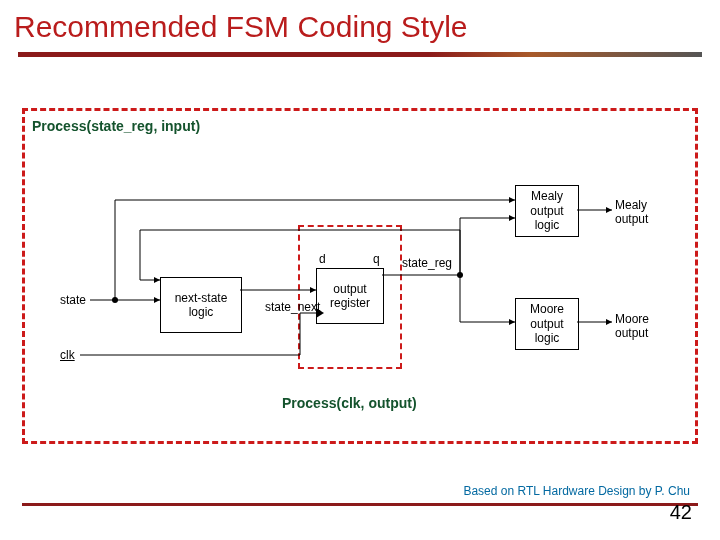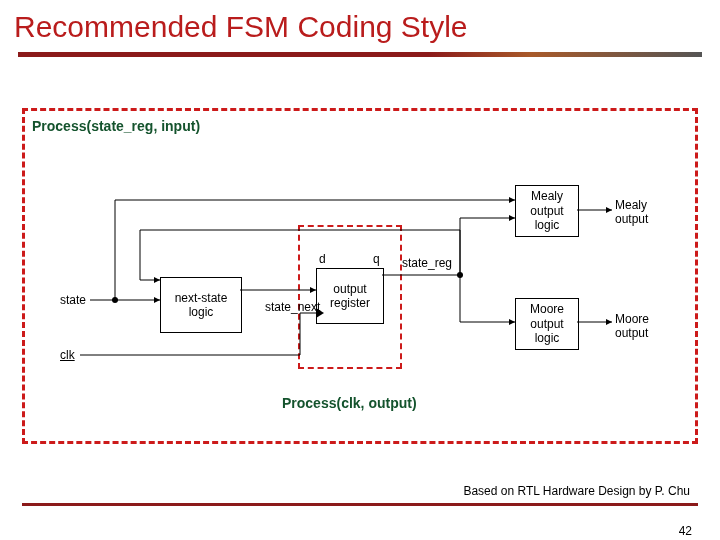--- a/index.html
+++ b/index.html
@@ -62,35 +62,35 @@
   .label {
     position: absolute;
     font-size: 12px;
     color: #000;
   }
   .footer-credit {
     position: absolute;
     right: 30px;
     bottom: 42px;
     font-size: 12px;
-    color: #000000;
+    color: #0369a1;
   }
   .footer-rule {
     position: absolute;
     left: 22px;
     right: 22px;
     bottom: 34px;
     height: 3px;
     background: #8b1a1a;
   }
   .page-num {
     position: absolute;
     right: 28px;
-    bottom: 2px;
-    font-size: 12px;
+    bottom: 16px;
+    font-size: 20px;
   }
   svg.wires {
     position: absolute;
     left: 0;
     top: 0;
     width: 720px;
     height: 540px;
     pointer-events: none;
   }
   .tri {

